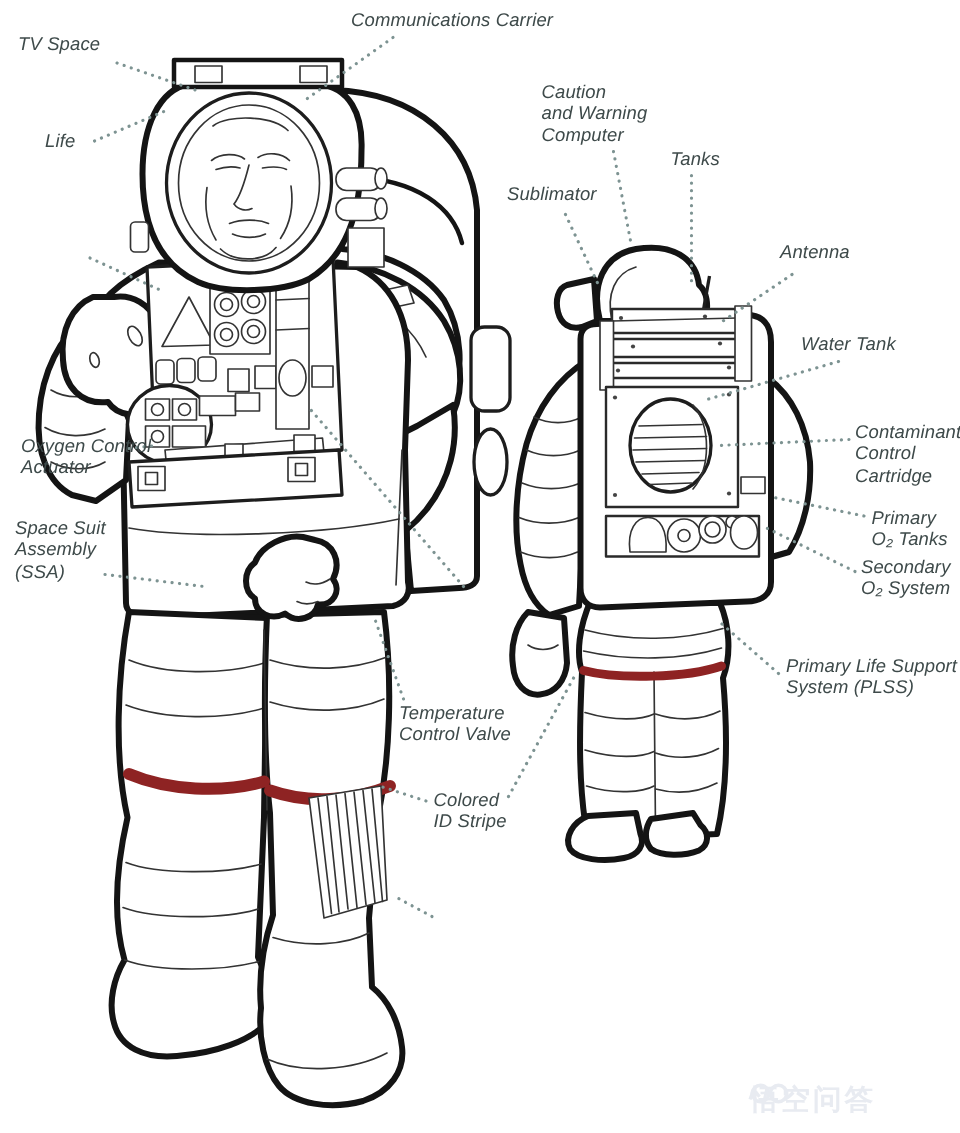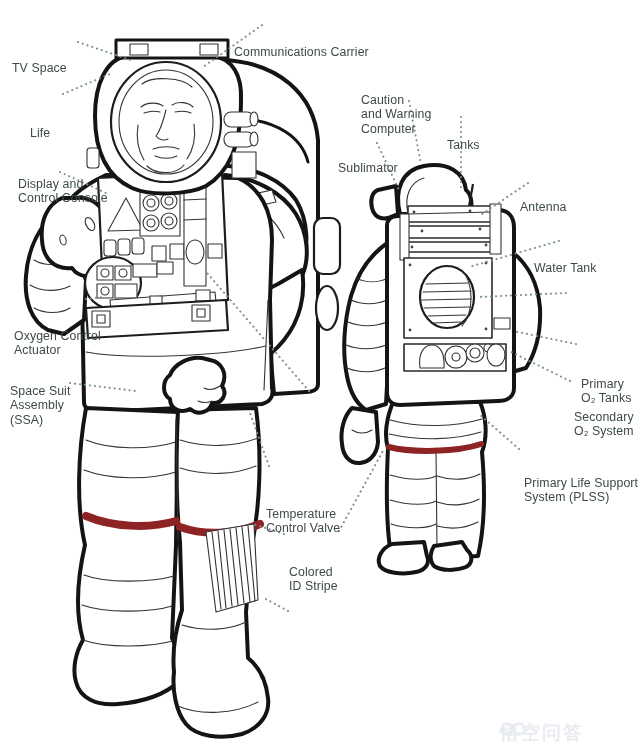--- a/index.html
+++ b/index.html
@@ -1,20 +1,20 @@
 <!DOCTYPE html>
 <html><head>
 <meta charset="utf-8">
 <style>
   html,body{margin:0;padding:0;background:#fff;}
   .stage{position:relative;width:640px;height:755px;background:#fff;overflow:hidden;
          font-family:"Liberation Sans",sans-serif;}
   .stage svg{position:absolute;left:0;top:0;}
-  .lbl{position:absolute;font-size:12.3px;line-height:1.17;
-       color:#3e4a4a;white-space:pre-line;letter-spacing:.1px;margin-top:39px;}
+  .lbl{position:absolute;font-style:italic;font-size:12.3px;line-height:1.17;
+       color:#3e4a4a;white-space:pre-line;letter-spacing:.1px;}
   .wm{position:absolute;left:500px;top:720px;display:flex;align-items:center;gap:5px;
       color:#e8ebf1;font-weight:bold;font-size:19px;letter-spacing:2px;user-select:none;}
   
   .o4{fill:#fff;stroke:#141414;stroke-width:4;stroke-linejoin:round;stroke-linecap:round}
   .o3{fill:#fff;stroke:#141414;stroke-width:3;stroke-linejoin:round}
   .o2{fill:#fff;stroke:#1d1d1d;stroke-width:2.2;stroke-linejoin:round}
   .t2{fill:#fff;stroke:#2a2a2a;stroke-width:1.6;stroke-linejoin:round}
   .t{fill:#fff;stroke:#333;stroke-width:1.1;stroke-linejoin:round}
   .ln{fill:none;stroke:#333;stroke-width:1.1;stroke-linecap:round}
   .ln2{fill:none;stroke:#141414;stroke-width:3;stroke-linecap:round}
@@ -268,34 +268,35 @@
     <path class="dot" d="M269,466 L250,413"></path>
     <path class="dot" d="M284,534 L253,524"></path>
     <path class="dot" d="M339,531 L384,449"></path>
     <path class="dot" d="M288,611 L262,597"></path>
   </g>
 </svg>
 
 <div class="lbl" style="left:12px;top:22px">TV Space</div>
 <div class="lbl" style="left:234px;top:6px">Communications Carrier</div>
 <div class="lbl" style="left:30px;top:87px">Life</div>
-<div class="lbl" style="left:18px;top:138px">Display and
-Control Console</div>
 <div class="lbl" style="left:14px;top:290px">Oxygen Control
 Actuator</div>
 <div class="lbl" style="left:361px;top:54px">Caution
 and Warning
 Computer</div>
 <div class="lbl" style="left:10px;top:345px">Space Suit
 Assembly
 (SSA)</div>
 <div class="lbl" style="left:447px;top:99px">Tanks</div>
 <div class="lbl" style="left:338px;top:122px">Sublimator</div>
 <div class="lbl" style="left:520px;top:161px">Antenna</div>
 <div class="lbl" style="left:534px;top:222px">Water Tank</div>
+<div class="lbl" style="left:570px;top:281px">Contaminant
+Control
+Cartridge</div>
 <div class="lbl" style="left:581px;top:338px">Primary
 O₂ Tanks</div>
 <div class="lbl" style="left:574px;top:371px">Secondary
 O₂ System</div>
 <div class="lbl" style="left:524px;top:437px">Primary Life Support
 System (PLSS)</div>
 <div class="lbl" style="left:266px;top:468px">Temperature
 Control Valve</div>
 <div class="lbl" style="left:289px;top:526px">Colored
 ID Stripe</div>

